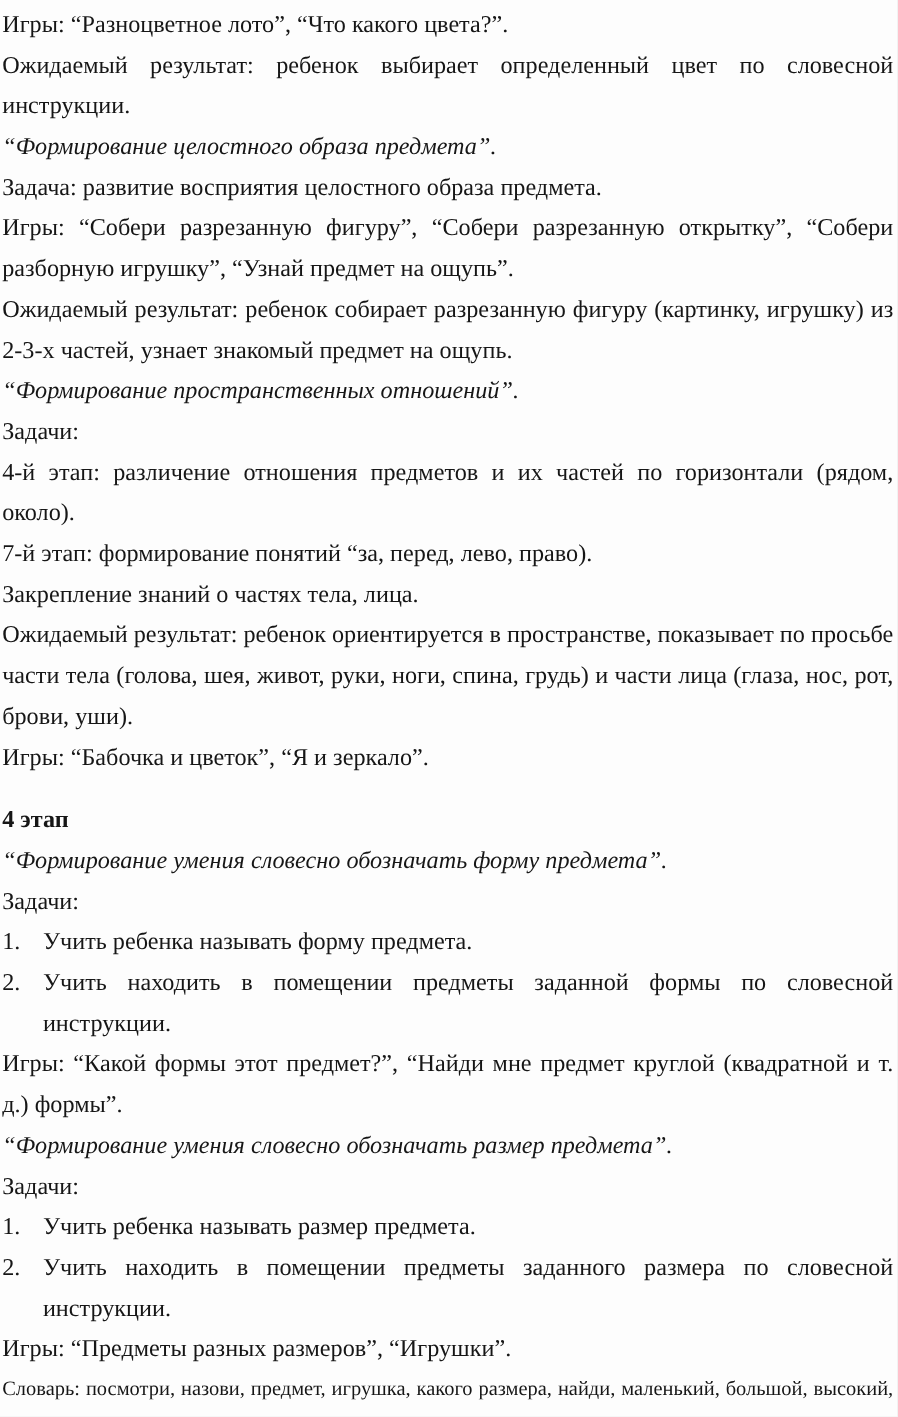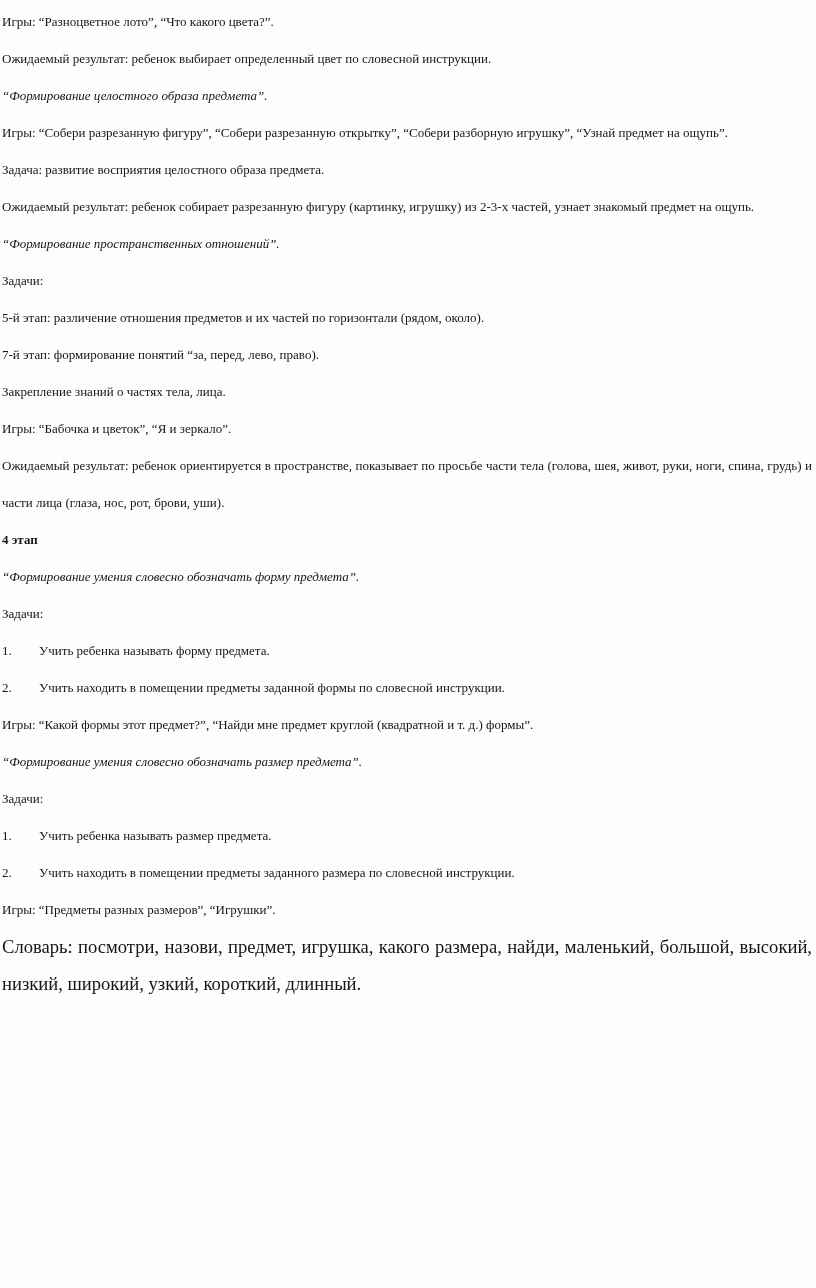--- a/index.html
+++ b/index.html
@@ -14,31 +14,32 @@
     margin: 0 auto;
     background: #fdfdfd;
     color: #161616;
     box-sizing: border-box;
     padding: 3px 4px 0 2px;
     overflow: hidden;
     font-family: "Liberation Serif", "DejaVu Serif", serif;
   }
   .doc-body p {
     margin: 0;
-    font-size: 13px;
+    font-size: 22px;
     line-height: 37px;
     text-align: justify;
     text-align-last: left;
   }
   p.style-heading {
     font-weight: normal;
     font-style: italic;
   }
   p.style-bold {
     font-weight: bold;
+    margin-top: 20px;
   }
   p.style-sans {
     font-family: Liberation Serif, serif;
     font-size: 18.6px;
   }
   p.style-numbered {
     display: flex;
   }
   p.style-numbered .num {
     flex: 0 0 37px;
@@ -48,30 +49,30 @@
   }
 </style>
 </head>
 <body>
 
 <main class="page">
   <div class="doc-body" id="doc-body">
       <p class="style-normal">Игры: “Разноцветное лото”, “Что какого цвета?”.</p>
       <p class="style-normal">Ожидаемый результат: ребенок выбирает определенный цвет по словесной инструкции.</p>
       <p class="style-heading">“Формирование целостного образа предмета”.</p>
+      <p class="style-normal">Задача: развитие восприятия целостного образа предмета.</p>
       <p class="style-normal">Игры: “Собери разрезанную фигуру”, “Собери разрезанную открытку”, “Собери разборную игрушку”, “Узнай предмет на ощупь”.</p>
-      <p class="style-normal">Задача: развитие восприятия целостного образа предмета.</p>
       <p class="style-normal">Ожидаемый результат: ребенок собирает разрезанную фигуру (картинку, игрушку) из 2-3-х частей, узнает знакомый предмет на ощупь.</p>
       <p class="style-heading">“Формирование пространственных отношений”.</p>
       <p class="style-normal">Задачи:</p>
-      <p class="style-normal">5-й этап: различение отношения предметов и их частей по горизонтали (рядом, около).</p>
+      <p class="style-normal">4-й этап: различение отношения предметов и их частей по горизонтали (рядом, около).</p>
       <p class="style-normal">7-й этап: формирование понятий “за, перед, лево, право).</p>
       <p class="style-normal">Закрепление знаний о частях тела, лица.</p>
+      <p class="style-normal">Ожидаемый результат: ребенок ориентируется в пространстве, показывает по просьбе части тела (голова, шея, живот, руки, ноги, спина, грудь) и части лица (глаза, нос, рот, брови, уши).</p>
       <p class="style-normal">Игры: “Бабочка и цветок”, “Я и зеркало”.</p>
-      <p class="style-normal">Ожидаемый результат: ребенок ориентируется в пространстве, показывает по просьбе части тела (голова, шея, живот, руки, ноги, спина, грудь) и части лица (глаза, нос, рот, брови, уши).</p>
       <p class="style-bold">4 этап</p>
       <p class="style-heading">“Формирование умения словесно обозначать форму предмета”.</p>
       <p class="style-normal">Задачи:</p>
       <p class="style-numbered">
         <span class="num">1.</span>
         <span class="txt">Учить ребенка называть форму предмета.</span>
       </p>
       <p class="style-numbered">
         <span class="num">2.</span>
         <span class="txt">Учить находить в помещении предметы заданной формы по словесной инструкции.</span>

